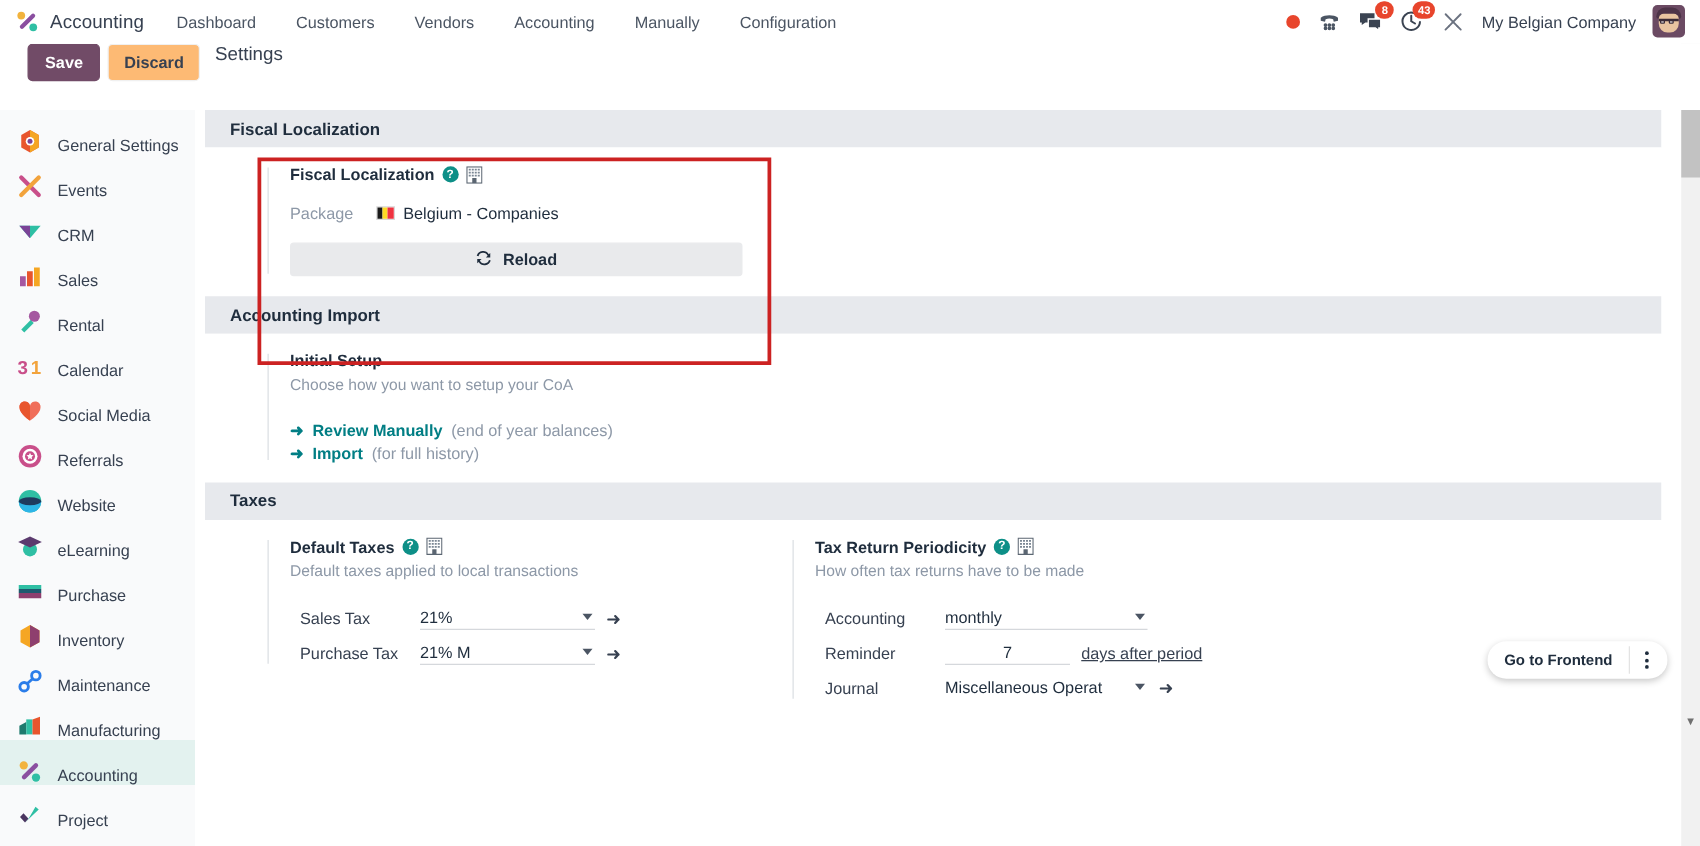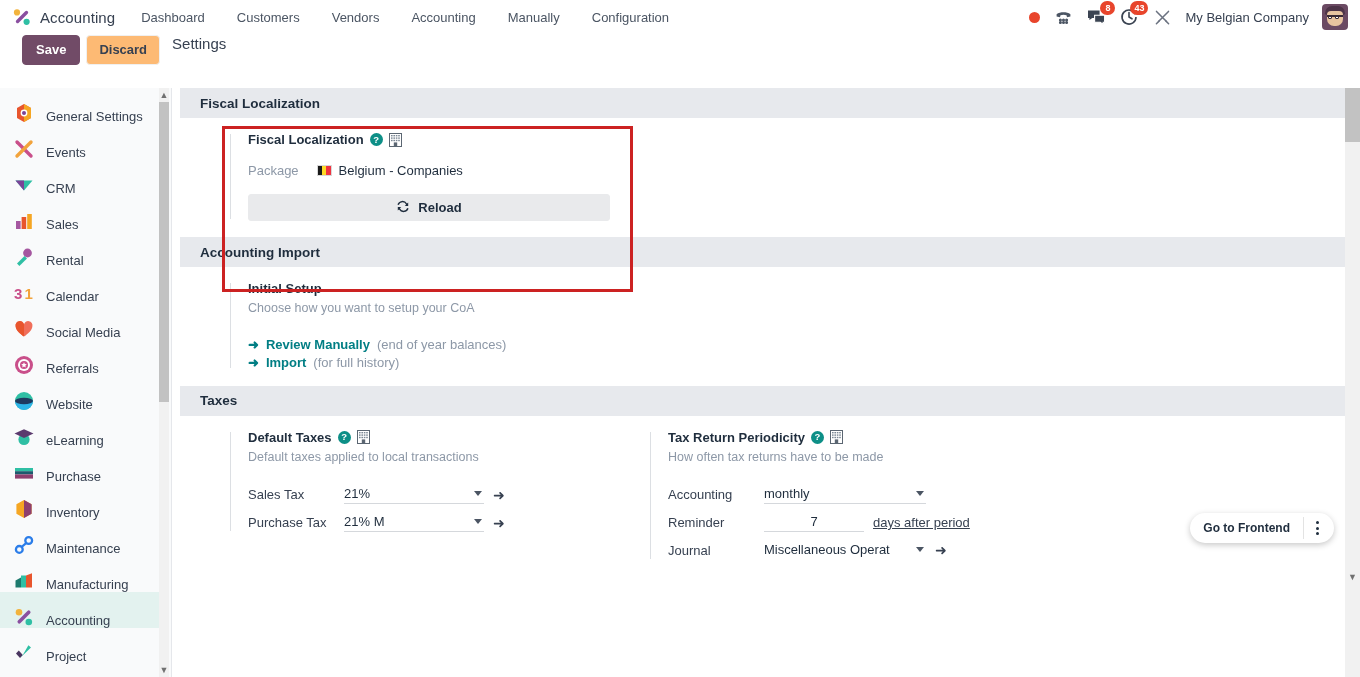--- a/index.html
+++ b/index.html
@@ -93,21 +93,21 @@
   }
   .sb-item.active { background: #e3f2ef; }
   .sb-ico { width: 22px; height: 22px; flex: none; position: relative; }
   .sb-scroll { position:absolute; right:2px; top:0; width:10px; height:589px; background:#f1f1f1; }
   .sb-thumb { position:absolute; right:2px; top:14px; width:10px; height:300px; background:#c2c2c2; border-radius:0; }
   .sb-arrow { position:absolute; right:2px; width:10px; height:14px; color:#707070; display:flex; align-items:center; justify-content:center; font-size:9px; }
   .sb-arrow.up { top:0; } .sb-arrow.dn { bottom:0; }
 
   
   .main {
-    position: absolute; left: 172px; top: 88px; width: 1188px; height: 589px;
+    position: absolute; left: 156px; top: 88px; width: 1188px; height: 589px;
     background: #ffffff; overflow: hidden;
   }
   .settings-wrap { position: absolute; left: 8px; top: 0; width: 1165px; }
   .section-header {
     background: #e7e9ed; height: 30px; display: flex; align-items: center;
     padding-left: 20px; font-size: 13.5px; font-weight: 700; color: #1f2d3d;
   }
   .section-body { background: #fff; padding: 14px 0 16px 50px; }
   .setting-block { position: relative; padding-left: 18px; max-width: 420px; }
   .setting-block:before {
@@ -145,21 +145,21 @@
   
   .link-row { display: flex; align-items: baseline; gap: 7px; font-size: 13px; margin-top: 3px; }
   .arrow-teal { color: #017e84; font-size: 13px; font-weight: 700; }
   .link-teal { color: #017e84; font-weight: 700; cursor: pointer; text-decoration: none; }
   .link-muted { color: #8d98a7; }
 
   
   .cols { display: flex; gap: 0px; }
   .col { width: 420px; }
   .col.right { margin-left: 0px; }
-  .field-row { display: flex; align-items: flex-start; margin-top: 9px; font-size: 13px; }
+  .field-row { display: flex; align-items: flex-start; margin-top: 9px; font-size: 13px; margin-left: 8px; }
   .field-label { width: 96px; color: #374151; flex: none; line-height: 1.45; }
   .field-ctrl { display: flex; align-items: center; gap: 9px; }
   .sel {
     width: 140px; border: none; border-bottom: 1px solid #d5d8dc; background: transparent;
     font-size: 13px; color: #1f2d3d; padding: 0 14px 2px 0; font-family: "Liberation Sans", sans-serif;
     outline: none; position: relative; cursor: pointer;
   }
   .sel-wrap { position: relative; }
   .caret { position: absolute; right: 2px; top: 5px; width: 0; height: 0;
            border-left: 4px solid transparent; border-right: 4px solid transparent;

